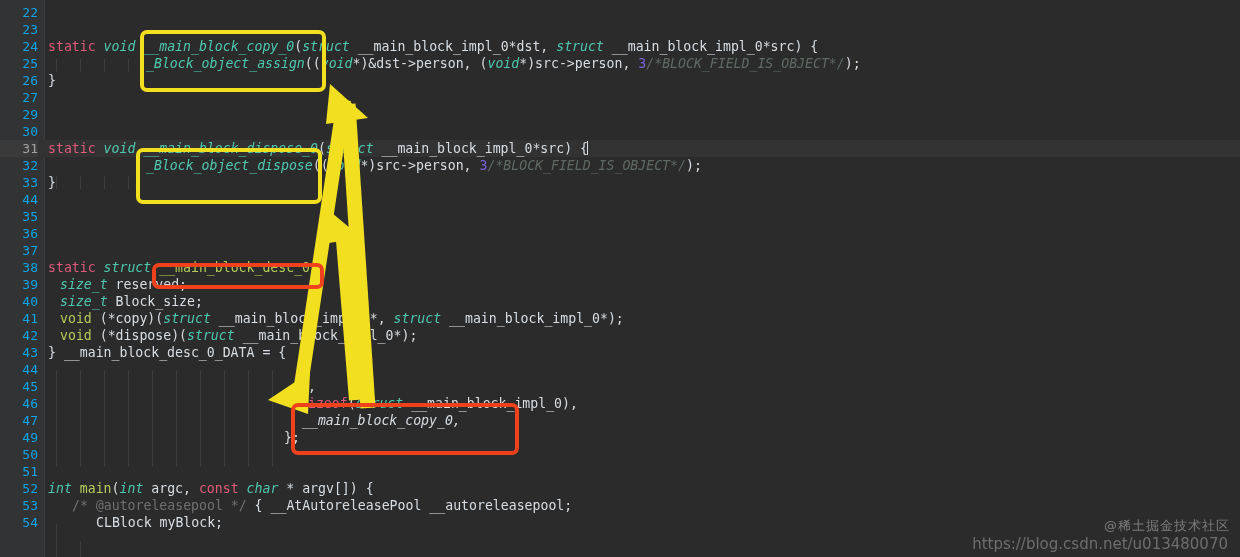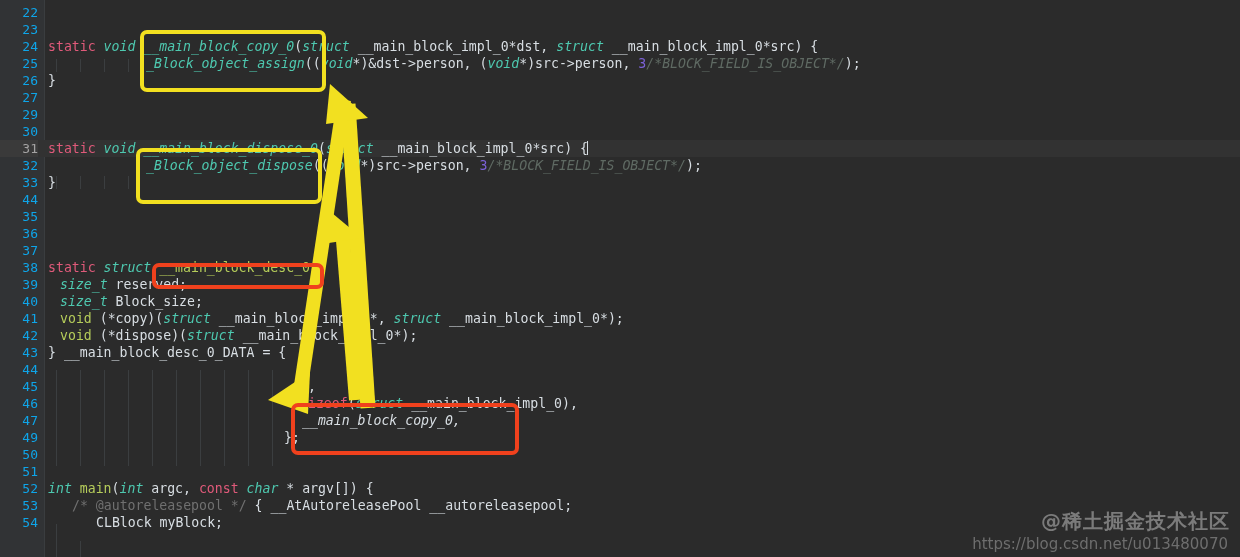--- a/index.html
+++ b/index.html
@@ -74,25 +74,24 @@
     position:absolute;border-radius:7px;box-sizing:border-box;
   }
   .box.yellow{border:4px solid #f2e020;}
   .box.red{border:4px solid #f0411d;}
 
   
   .watermark{
     position:absolute;right:10px;bottom:22px;
     color:#8a8a8a;
     font-family:"DejaVu Sans","Liberation Sans",sans-serif;
-    font-size:20px;
+    font-size:13px;
     letter-spacing:1px;
     opacity:.85;
     white-space:nowrap;
-    font-weight:bold;
   }
   .wm-url{
     position:absolute;right:12px;bottom:4px;
     color:#6e6e6e;
     font-family:"DejaVu Sans","Liberation Sans",sans-serif;
     font-size:15px;
     white-space:nowrap;
   }
 </style>
 </head>

